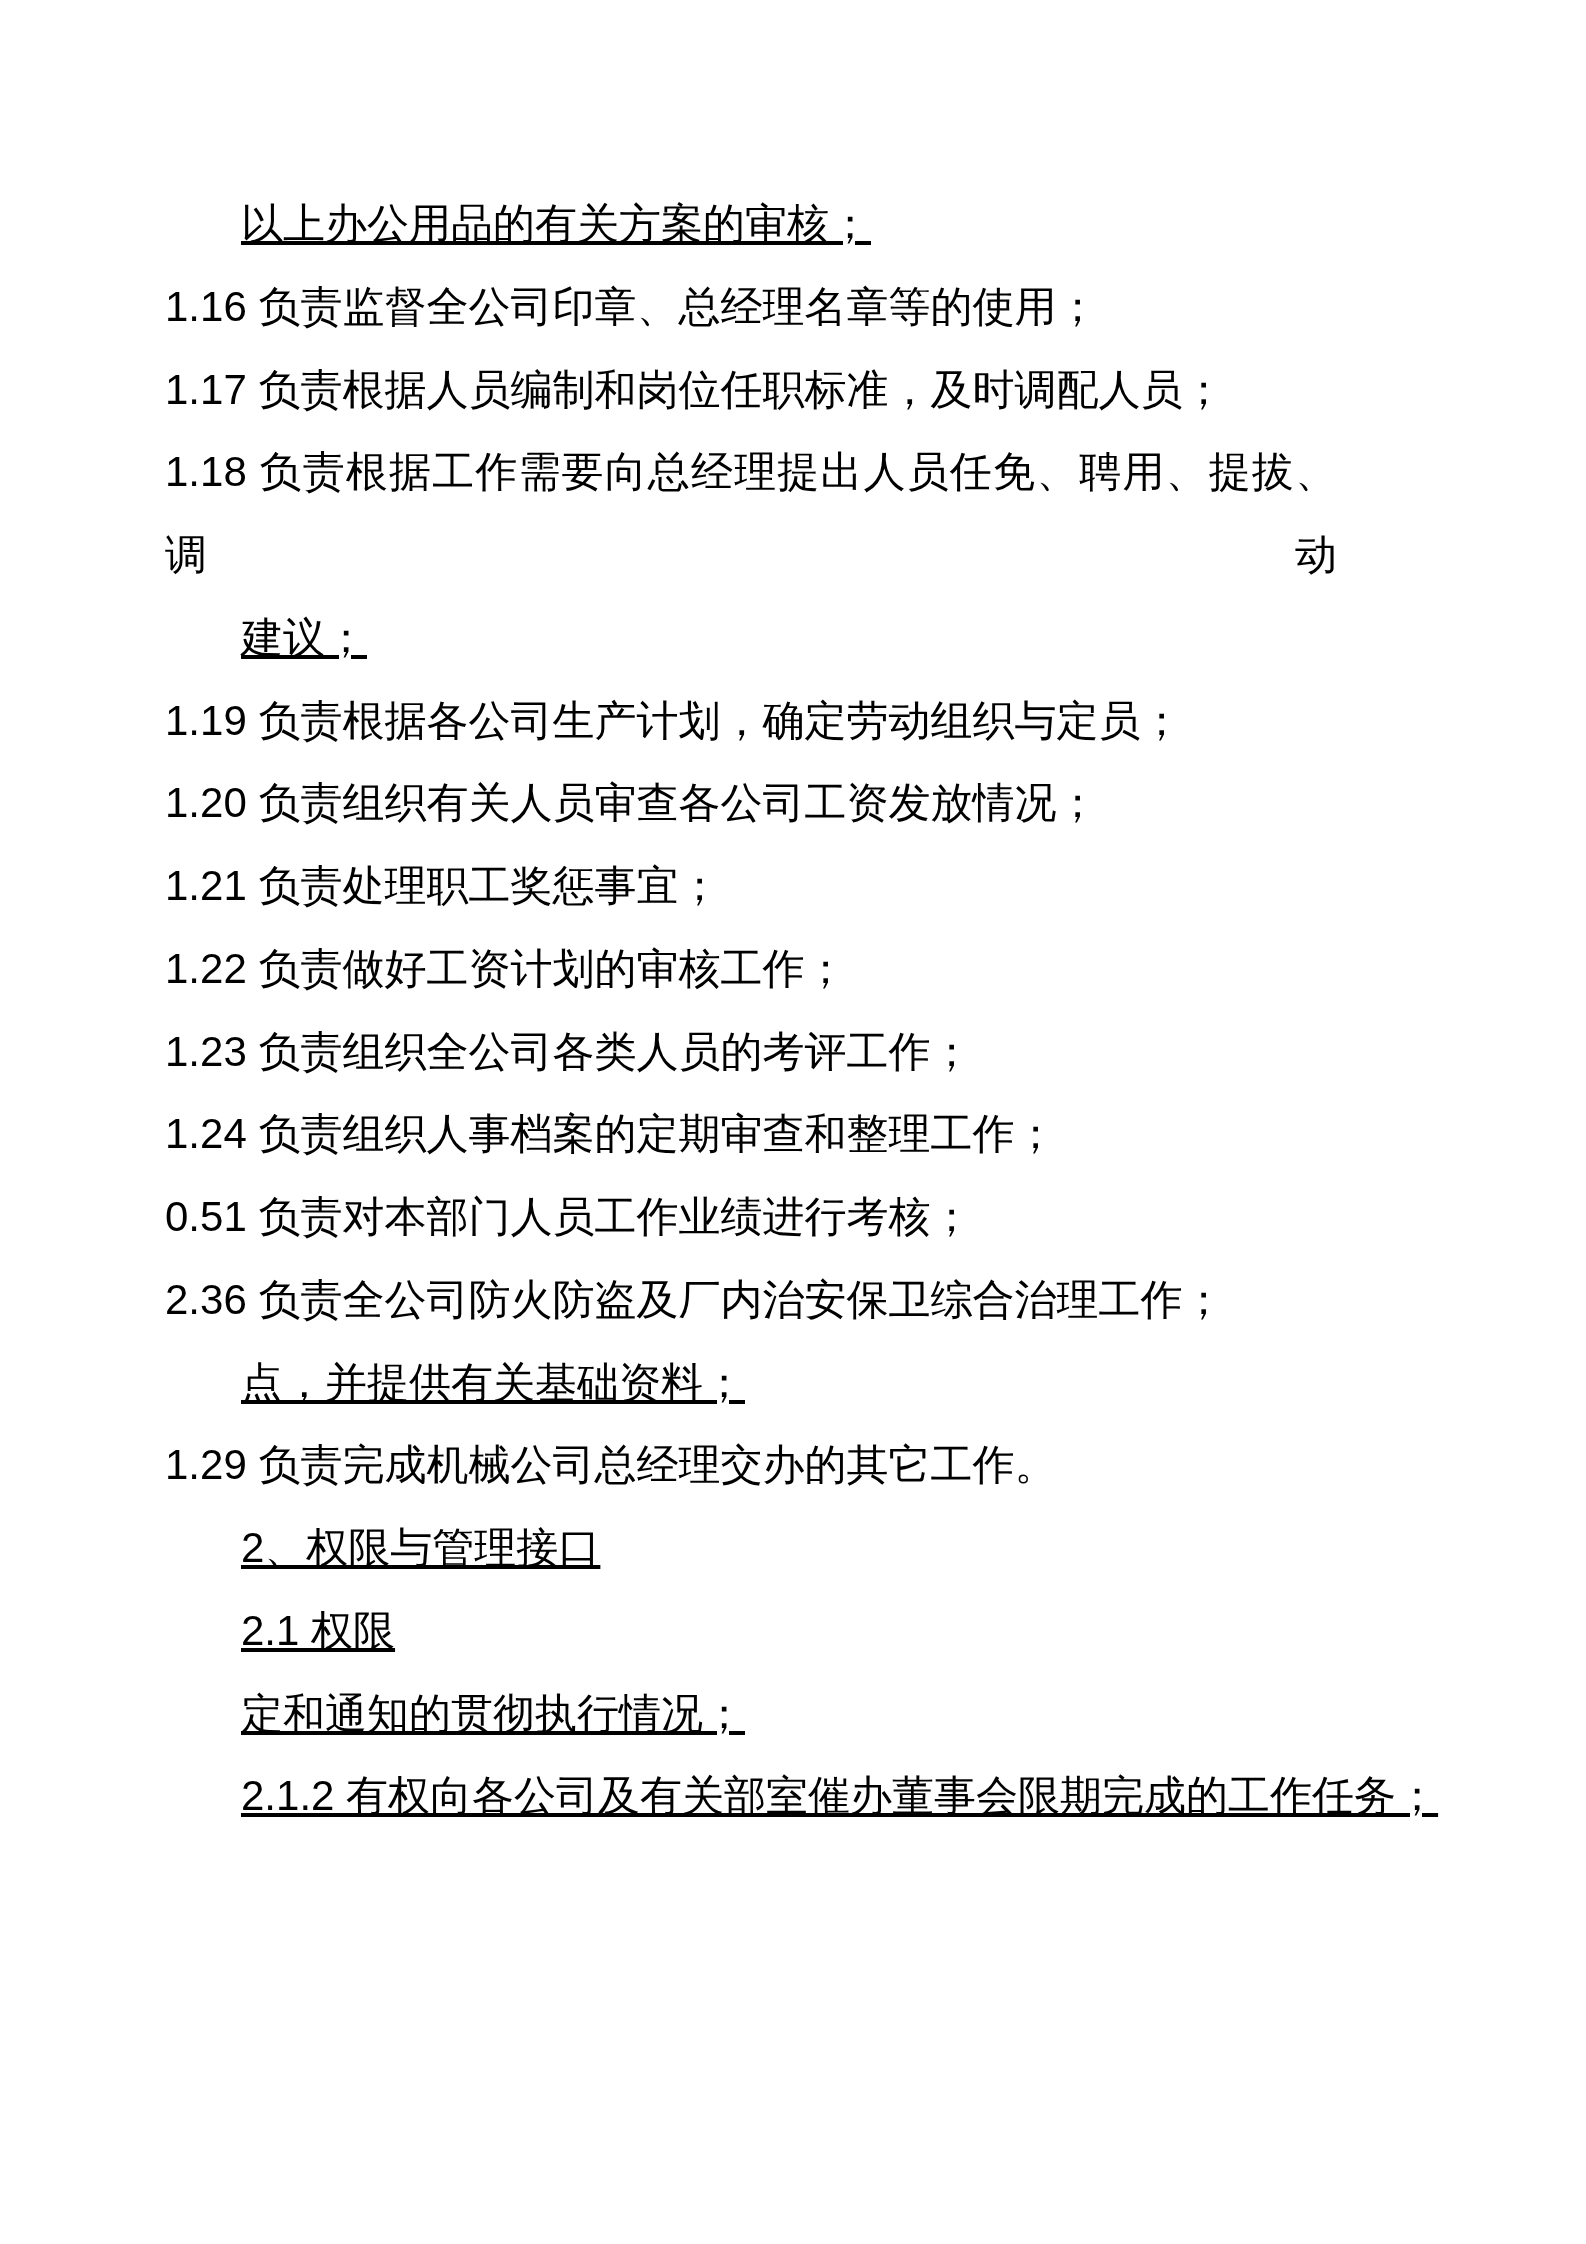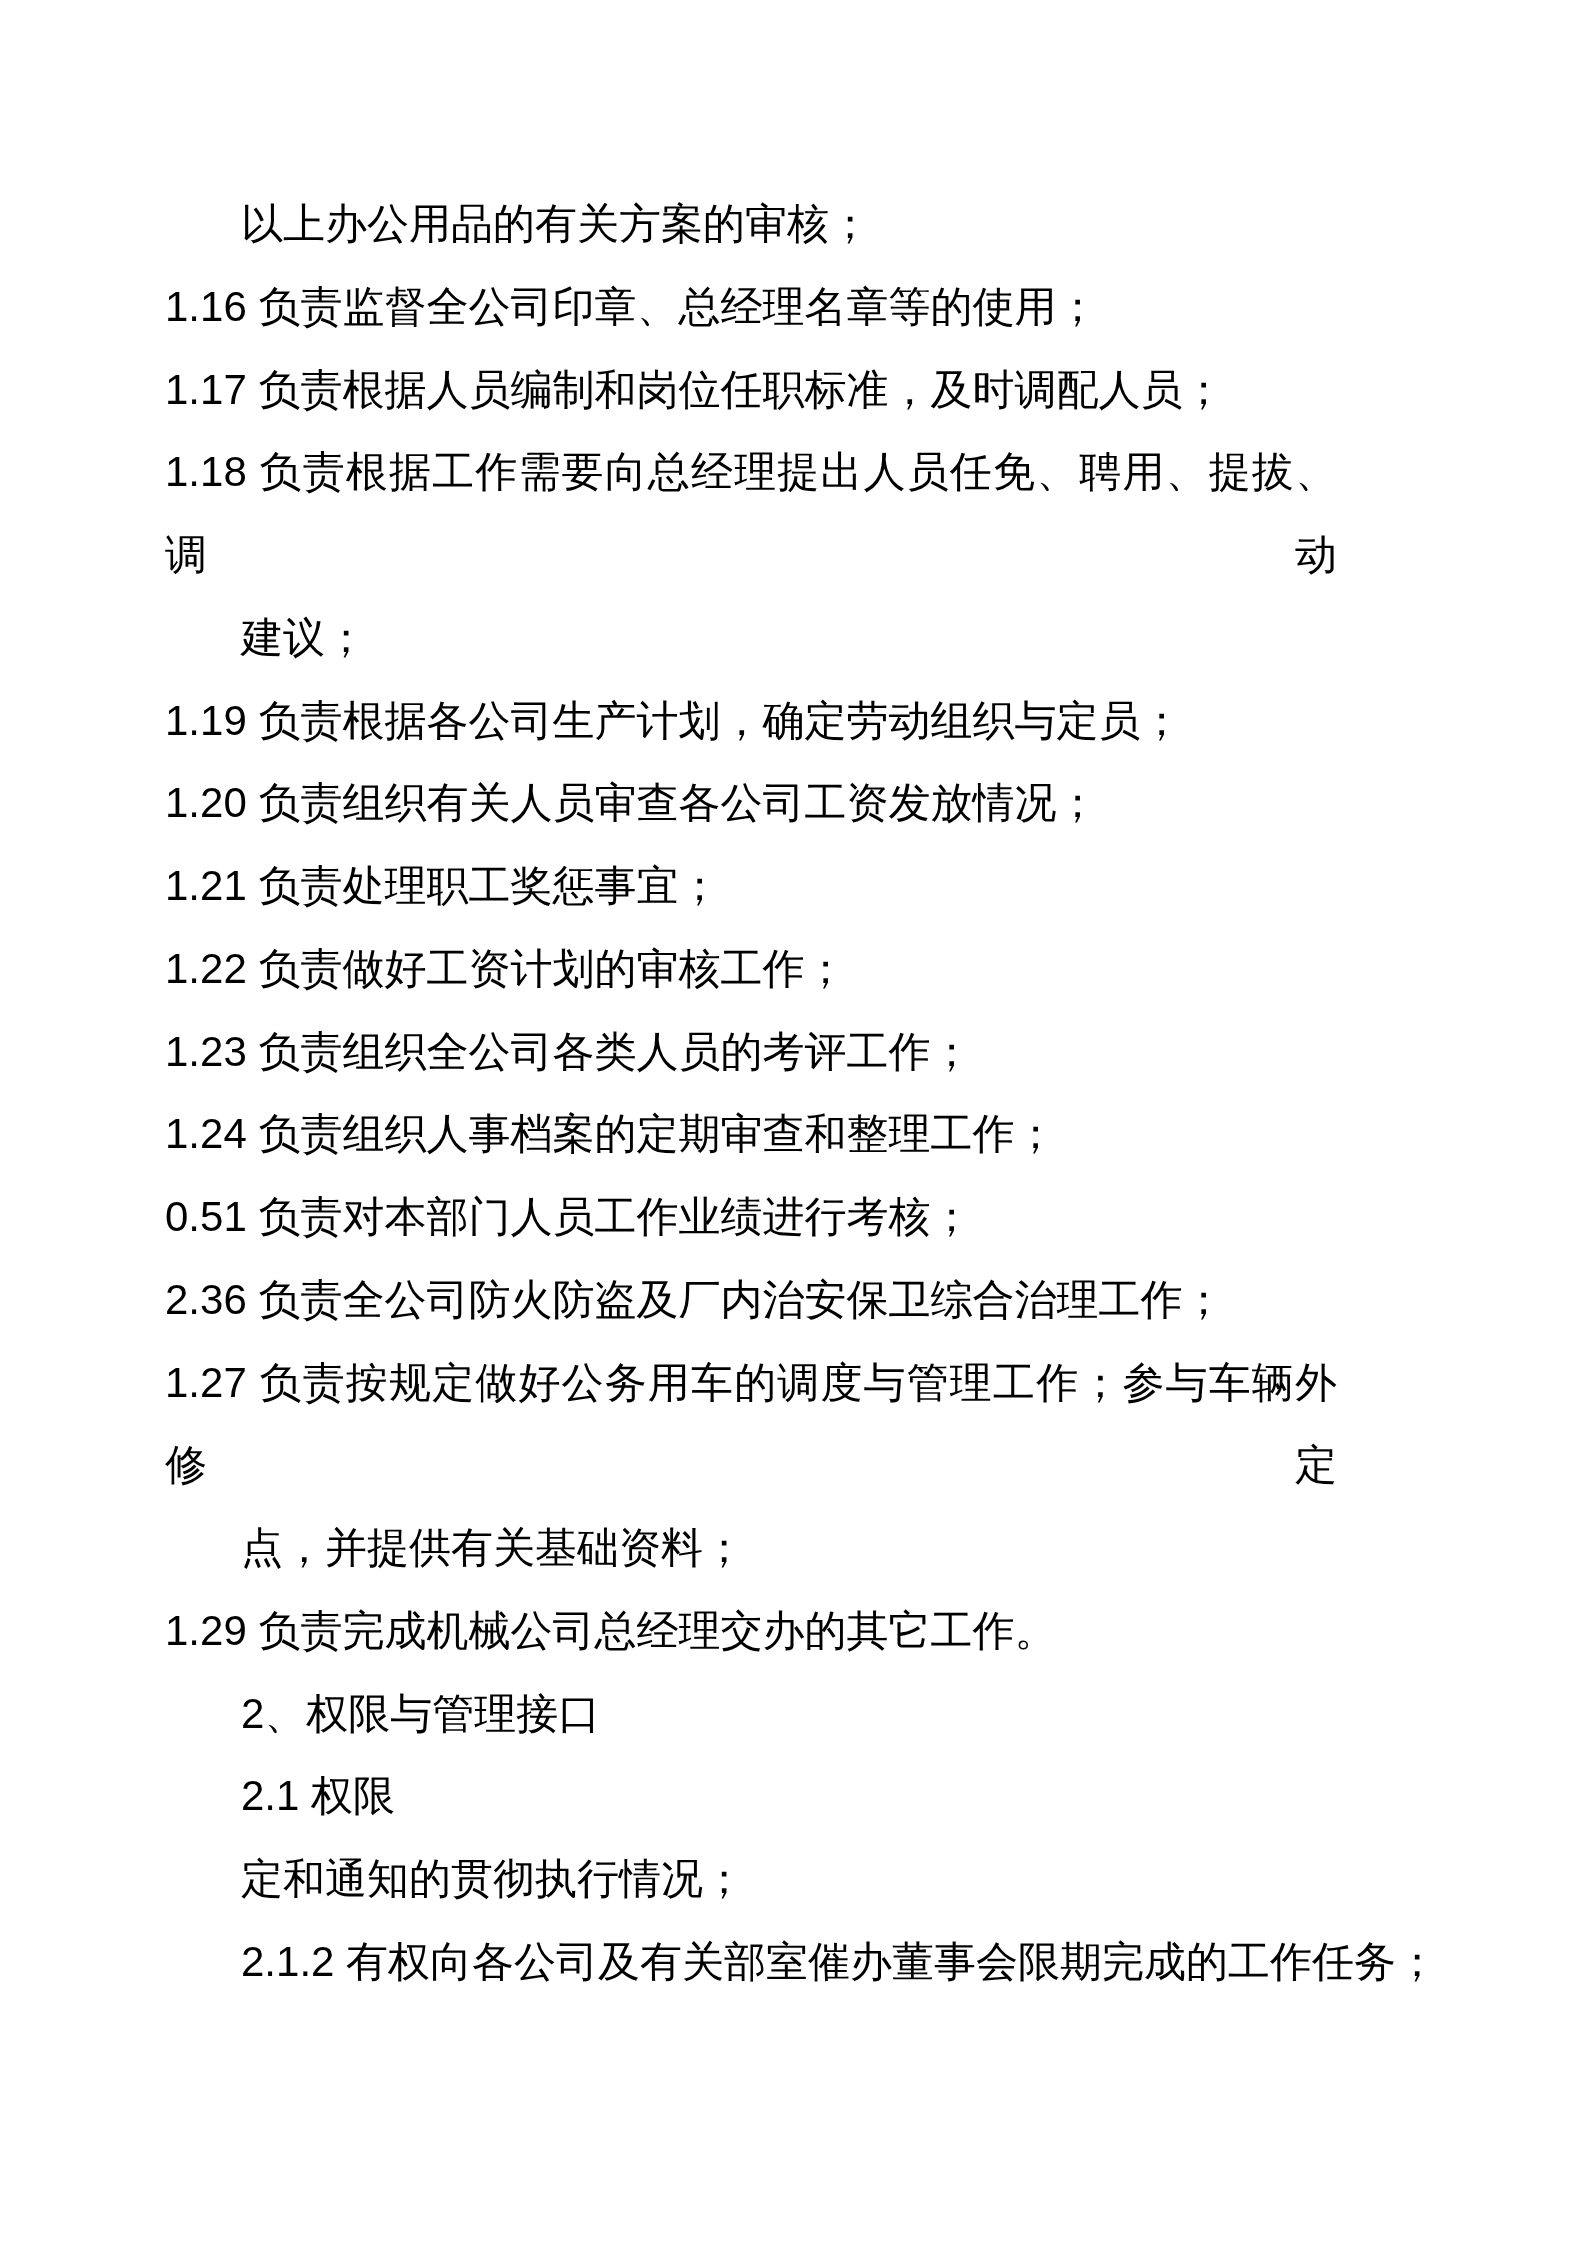--- a/index.html
+++ b/index.html
@@ -25,20 +25,21 @@
     line-height: 82.75px;
     font-weight: 400;
     letter-spacing: 0;
   }
   .line {
     white-space: nowrap;
   }
   
   .line.indent {
     padding-left: 76px;
+    text-decoration: underline;
   }
   
   .line.justify {
     white-space: normal;
     text-align: justify;
     text-align-last: justify;
     text-justify: inter-ideograph;
   }
 </style>
 </head>
@@ -52,21 +53,20 @@
     <div class="line justify">1.18 负责根据工作需要向总经理提出人员任免、聘用、提拔、调动</div>
     <div class="line indent">建议；</div>
     <div class="line">1.19 负责根据各公司生产计划，确定劳动组织与定员；</div>
     <div class="line">1.20 负责组织有关人员审查各公司工资发放情况；</div>
     <div class="line">1.21 负责处理职工奖惩事宜；</div>
     <div class="line">1.22 负责做好工资计划的审核工作；</div>
     <div class="line">1.23 负责组织全公司各类人员的考评工作；</div>
     <div class="line">1.24 负责组织人事档案的定期审查和整理工作；</div>
     <div class="line">0.51 负责对本部门人员工作业绩进行考核；</div>
     <div class="line">2.36 负责全公司防火防盗及厂内治安保卫综合治理工作；</div>
-    <div class="line justify">1.27 负责按规定做好公务用车的调度与管理工作；参与车辆外修定</div>
     <div class="line indent">点，并提供有关基础资料；</div>
     <div class="line">1.29 负责完成机械公司总经理交办的其它工作。</div>
     <div class="line indent">2、权限与管理接口</div>
     <div class="line indent">2.1 权限</div>
     <div class="line indent">定和通知的贯彻执行情况；</div>
     <div class="line indent">2.1.2 有权向各公司及有关部室催办董事会限期完成的工作任务；</div>
   </div>
 </div>
 
 </body></html>

